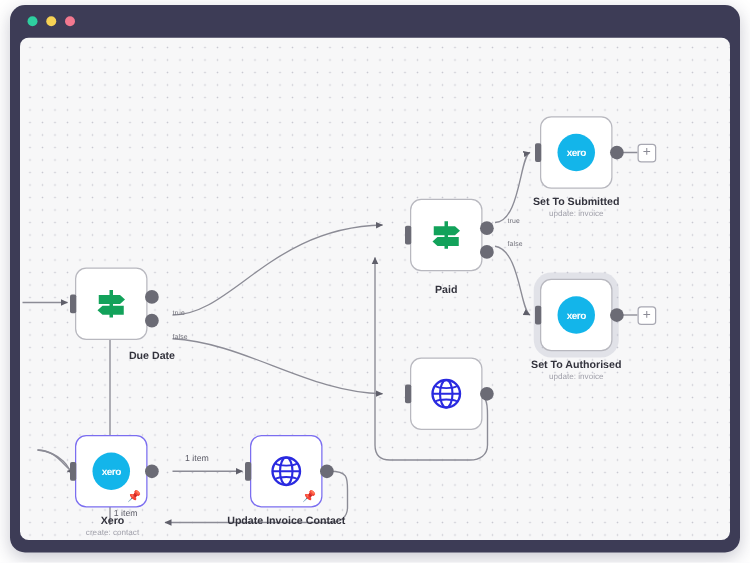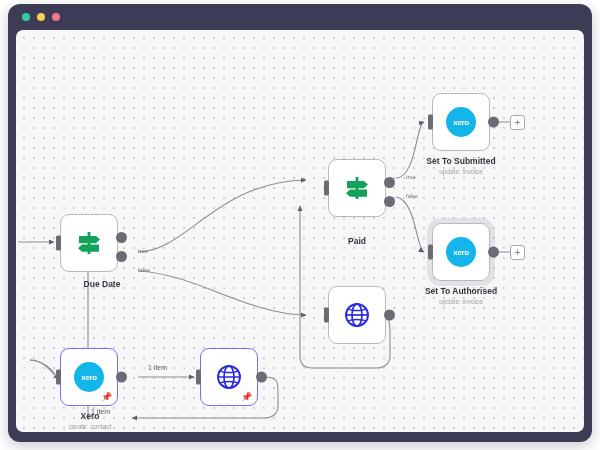--- a/index.html
+++ b/index.html
@@ -226,21 +226,21 @@
         <svg class="signpost" viewBox="0 0 30 26">
           <rect x="13.6" y="2" width="2.8" height="22" fill="#12a25a"></rect>
           <path d="M5,6 H22 L26,9.6 L22,13.2 H5 Z" fill="#12a25a"></path>
           <path d="M25,14.6 H8 L4,18.2 L8,21.8 H25 Z" fill="#12a25a"></path>
         </svg>
         <div class="out-dot upper"></div>
         <div class="out-dot lower"></div>
       </div>
       <div class="port-label" style="left:122px; top:218px;">true</div>
       <div class="port-label" style="left:122px; top:237px;">false</div>
-      <div class="caption" style="left:36px; top:249px; width:100px;">Due Date</div>
+      <div class="caption" style="left:24px; top:249px; width:100px;text-align:right;">Due Date</div>
 
       <div class="node pinned" style="left:44px; top:318px;">
         <div class="in-nub"></div>
         <div class="xero-logo">
           <span>xero</span>
         </div>
         <div class="pin">📌</div>
         <div class="out-dot"></div>
       </div>
       <div class="caption" style="left:24px; top:381px; width:100px;">Xero</div>
@@ -251,34 +251,35 @@
         <svg class="globe" viewBox="0 0 26 26">
           <circle cx="13" cy="13" r="11" fill="none" stroke="#2a2ae0" stroke-width="1.9"></circle>
           <ellipse cx="13" cy="13" rx="5" ry="11" fill="none" stroke="#2a2ae0" stroke-width="1.7"></ellipse>
           <line x1="2" y1="13" x2="24" y2="13" stroke="#2a2ae0" stroke-width="1.7"></line>
           <path d="M4.2,6.8 C7.5,9 18.5,9 21.8,6.8" fill="none" stroke="#2a2ae0" stroke-width="1.5"></path>
           <path d="M4.2,19.2 C7.5,17 18.5,17 21.8,19.2" fill="none" stroke="#2a2ae0" stroke-width="1.5"></path>
         </svg>
         <div class="pin">📌</div>
         <div class="out-dot"></div>
       </div>
+      <div class="caption" style="left:153px; top:381px; width:120px;">Update Invoice Contact</div>
 
       <div class="node" style="left:312px; top:129px;">
         <div class="in-nub"></div>
         <svg class="signpost" viewBox="0 0 30 26">
           <rect x="13.6" y="2" width="2.8" height="22" fill="#12a25a"></rect>
           <path d="M5,6 H22 L26,9.6 L22,13.2 H5 Z" fill="#12a25a"></path>
           <path d="M25,14.6 H8 L4,18.2 L8,21.8 H25 Z" fill="#12a25a"></path>
         </svg>
         <div class="out-dot upper"></div>
         <div class="out-dot lower"></div>
       </div>
       <div class="port-label" style="left:390px; top:144px;">true</div>
       <div class="port-label" style="left:390px; top:163px;">false</div>
-      <div class="caption" style="left:291px; top:206px; width:100px;">Paid</div>
+      <div class="caption" style="left:291px; top:196px; width:100px;">Paid</div>
 
       <div class="node" style="left:312px; top:256px;">
         <div class="in-nub"></div>
         <svg class="globe" viewBox="0 0 26 26">
           <circle cx="13" cy="13" r="11" fill="none" stroke="#2a2ae0" stroke-width="1.9"></circle>
           <ellipse cx="13" cy="13" rx="5" ry="11" fill="none" stroke="#2a2ae0" stroke-width="1.7"></ellipse>
           <line x1="2" y1="13" x2="24" y2="13" stroke="#2a2ae0" stroke-width="1.7"></line>
           <path d="M4.2,6.8 C7.5,9 18.5,9 21.8,6.8" fill="none" stroke="#2a2ae0" stroke-width="1.5"></path>
           <path d="M4.2,19.2 C7.5,17 18.5,17 21.8,19.2" fill="none" stroke="#2a2ae0" stroke-width="1.5"></path>
         </svg>

